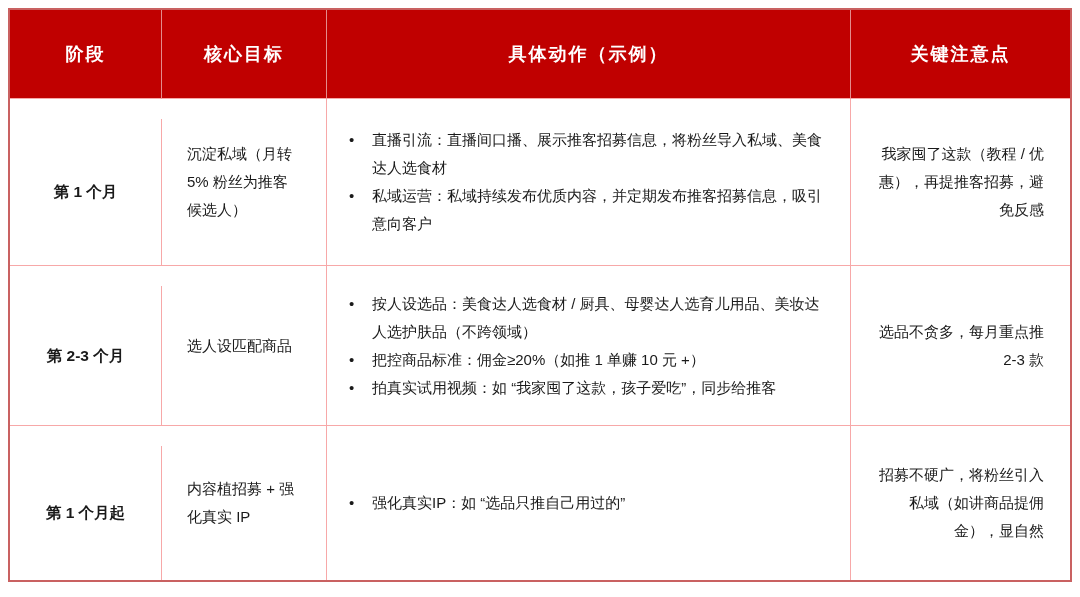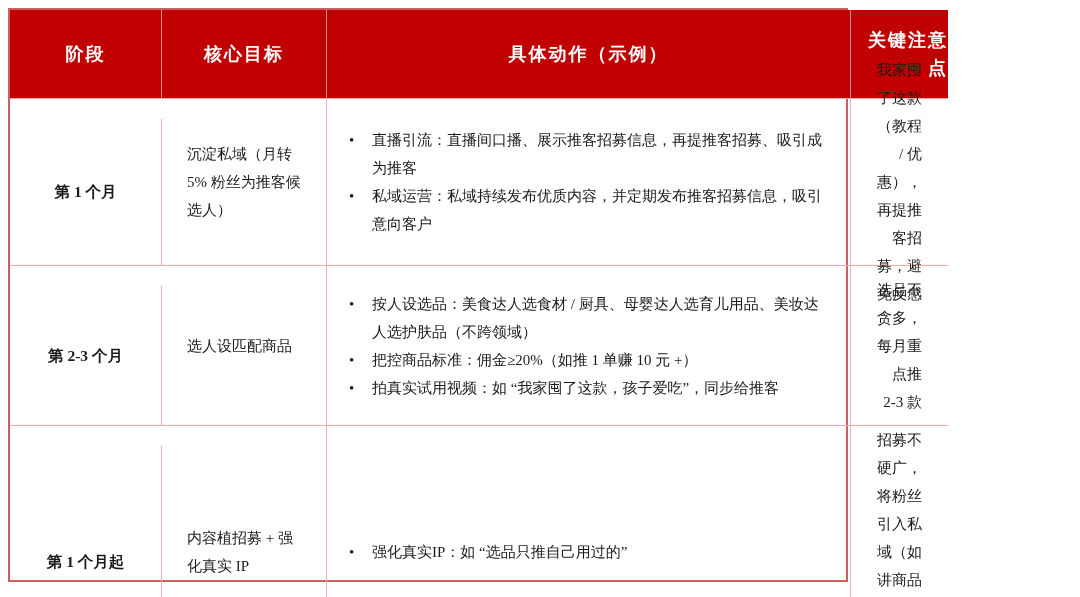--- a/index.html
+++ b/index.html
@@ -12,29 +12,28 @@
     position: relative;
     width: 1080px;
     height: 597px;
     background: #ffffff;
     overflow: hidden;
   }
   .tbl {
     position: absolute;
     left: 8px;
     top: 8px;
-    width: 840px;
+    width: 1064px;
     height: 574px;
     box-sizing: border-box;
     border: 2px solid #c96161;
     background: #ffffff;
     display: grid;
     grid-template-columns: 152px 165px 524px 1fr;
     grid-template-rows: 89px 167px 160px 1fr;
-    font-family: Liberation Serif, serif;
   }
   .cell {
     box-sizing: border-box;
     border-right: 1px solid #f7a8a8;
     border-bottom: 1px solid #f7a8a8;
     display: flex;
     align-items: center;
     color: #1a1a1a;
     font-size: 15px;
     line-height: 28px;
@@ -89,21 +88,21 @@
 
     <div class="cell head">阶段</div>
     <div class="cell head">核心目标</div>
     <div class="cell head">具体动作（示例）</div>
     <div class="cell head">关键注意点</div>
 
     <div class="cell stage-cell">第 1 个月</div>
     <div class="cell goal-cell">沉淀私域（月转 5% 粉丝为推客候选人）</div>
     <div class="cell actions-cell">
       <ul>
-        <li>直播引流：直播间口播、展示推客招募信息，再提推客招募、吸引成为推客</li>
+        <li>直播引流：直播间口播、展示推客招募信息，将粉丝导入私域、美食达人选食材</li>
         <li>私域运营：私域持续发布优质内容，并定期发布推客招募信息，吸引意向客户</li>
       </ul>
     </div>
     <div class="cell notes-cell">我家囤了这款（教程 / 优惠），再提推客招募，避免反感</div>
 
     <div class="cell stage-cell">第 2-3 个月</div>
     <div class="cell goal-cell">选人设匹配商品</div>
     <div class="cell actions-cell">
       <ul>
         <li>按人设选品：美食达人选食材 / 厨具、母婴达人选育儿用品、美妆达人选护肤品（不跨领域）</li>

